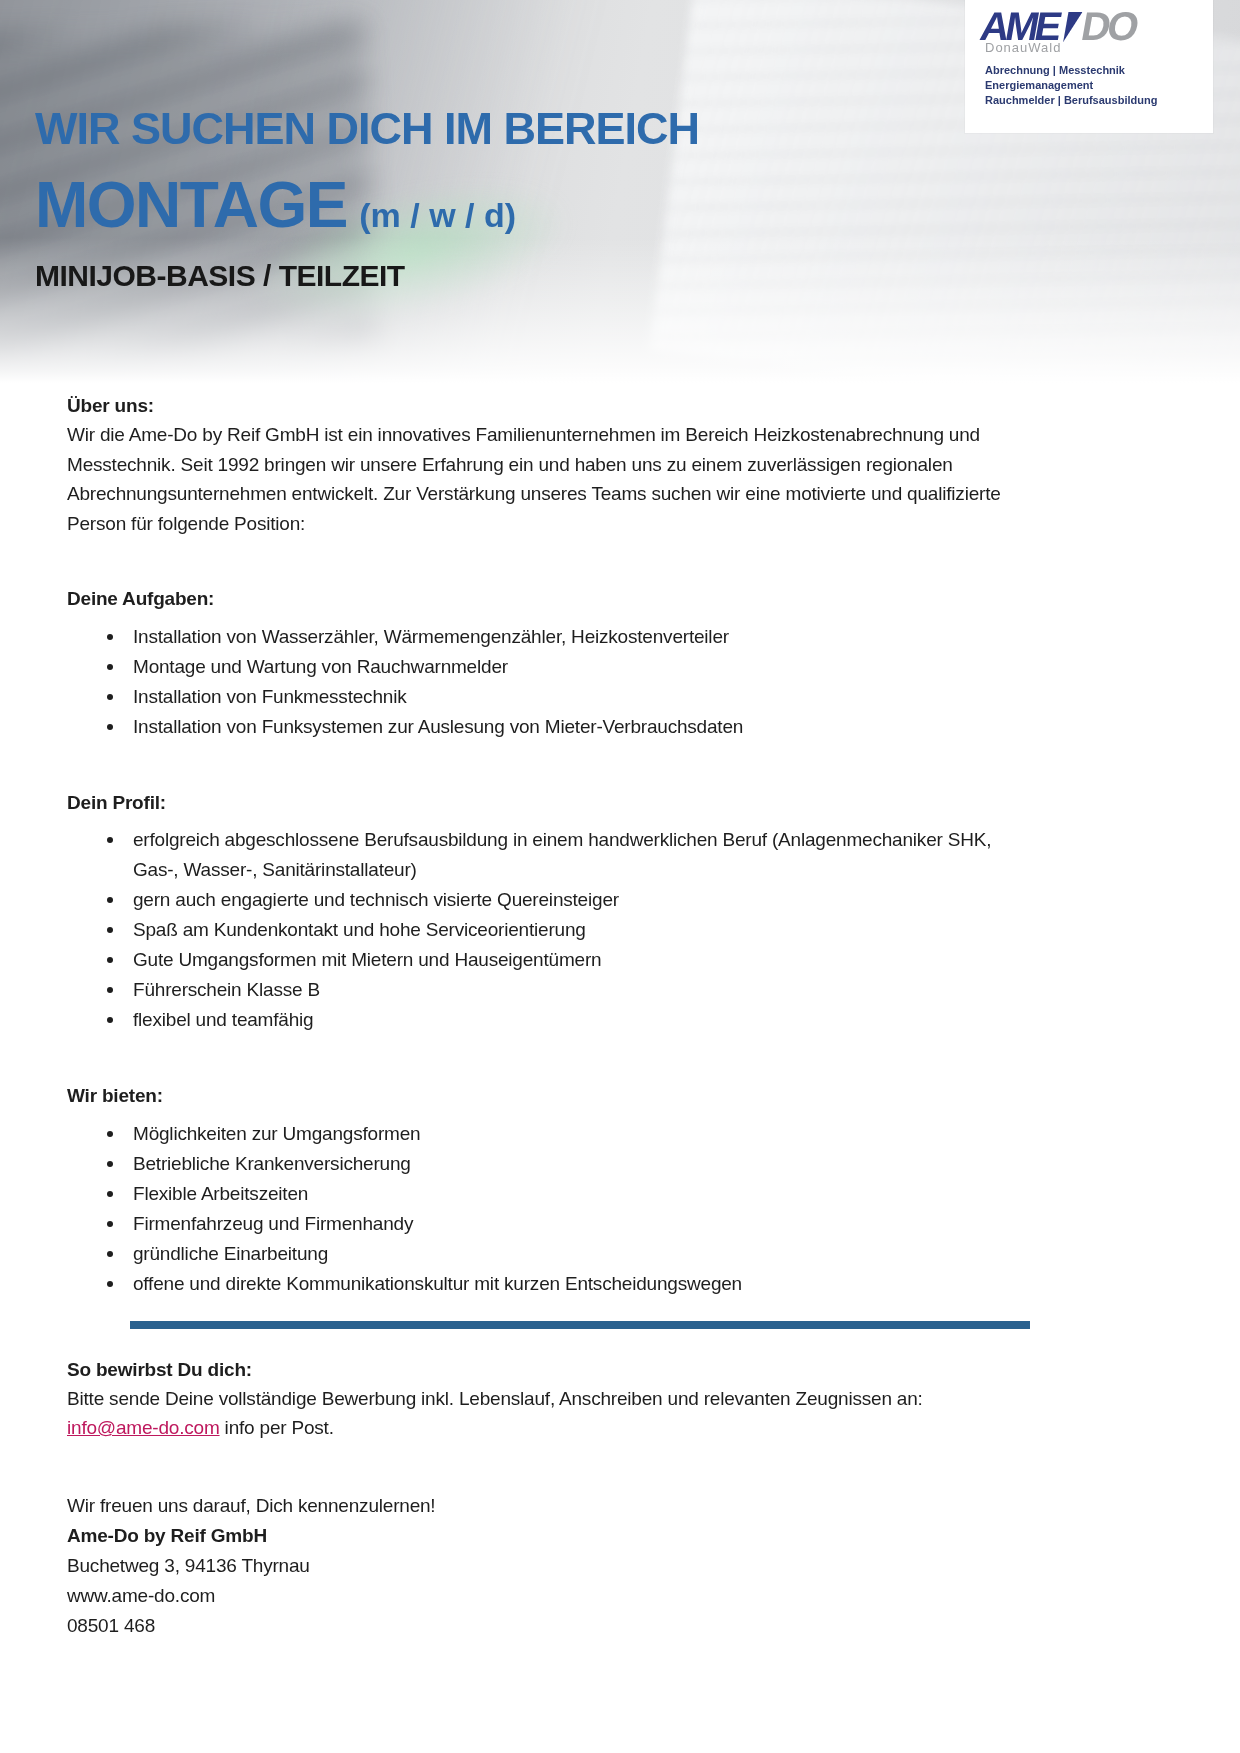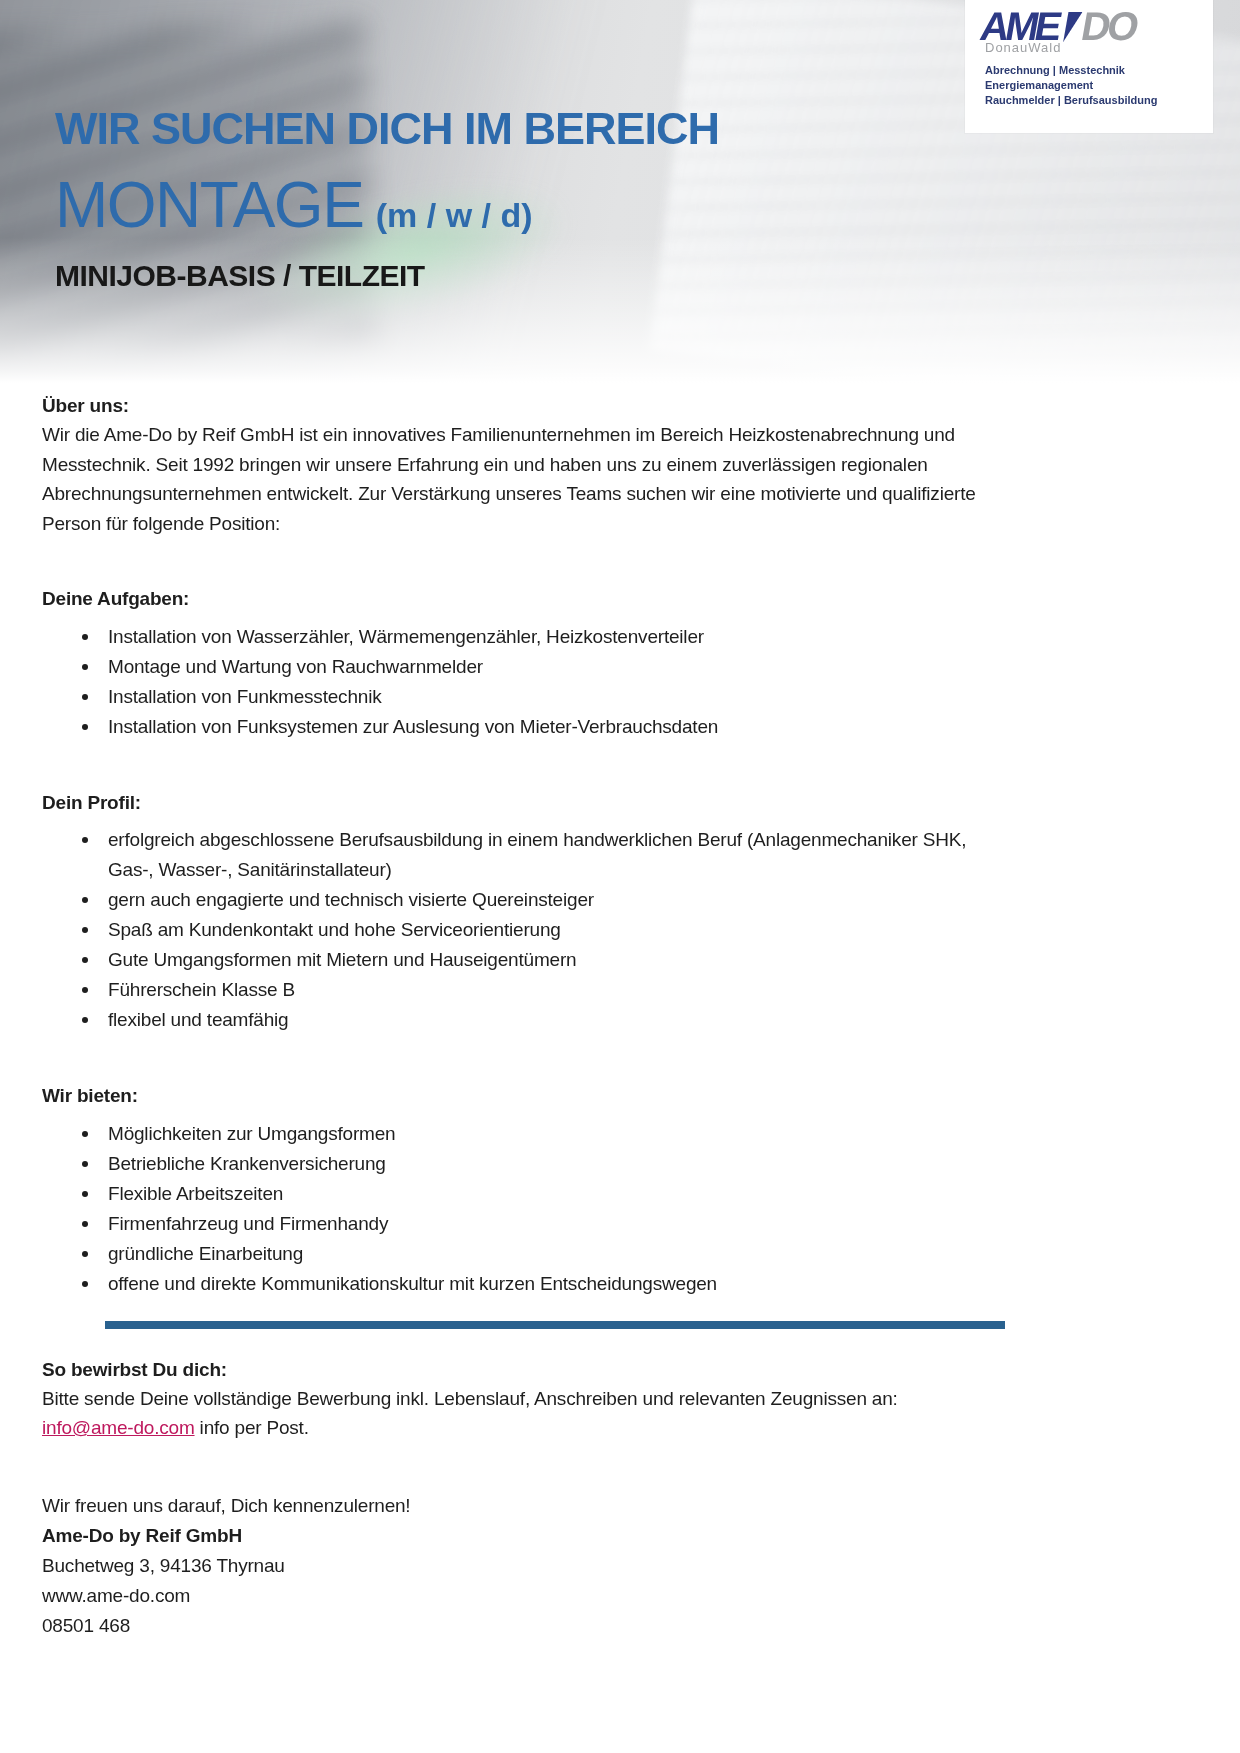--- a/index.html
+++ b/index.html
@@ -39,48 +39,48 @@
     background:
       repeating-linear-gradient(172deg,rgba(140,143,147,.20) 0 2px,rgba(0,0,0,0) 2px 26px),
       linear-gradient(100deg,rgba(245,246,247,.95),rgba(229,230,232,.75));
     transform:rotate(7deg); filter:blur(5px);
   }
   .hero-fade {
     position:absolute; inset:0;
     background:linear-gradient(to bottom,rgba(255,255,255,0) 62%,rgba(255,255,255,.9) 97%,#ffffff 100%);
   }
 
-  .hero-text { position:absolute; left:55px; top:104px; z-index:3; }
+  .hero-text { position:absolute; left:35px; top:104px; z-index:3; }
   .hero-line1 {
     font-size:45px; font-weight:700; letter-spacing:-1px;
     color:#2e6bac; line-height:1.1; margin-bottom:18px;
   }
   .hero-line2 { color:#2e6bac; line-height:1.05; margin-bottom:20px; }
-  .hero-line2 .big { font-size:64px; font-weight:400; letter-spacing:-1.5px; }
+  .hero-line2 .big { font-size:64px; font-weight:700; letter-spacing:-1.5px; }
   .hero-line2 .suffix { font-size:34px; font-weight:700; letter-spacing:0; margin-left:8px; }
   .hero-line3 { font-size:30px; font-weight:700; letter-spacing:-0.5px; color:#181818; }
 
   
   .logo-box {
     position:absolute; top:0; right:27px; z-index:4;
     width:248px; height:133px; background:#ffffff;
     padding:10px 14px 8px 16px;
     display:flex; flex-direction:column; align-items:flex-start;
     box-shadow:0 0 0 1px rgba(0,0,0,0.02);
   }
   .logo-mark { display:flex; align-items:flex-end; line-height:.8; transform:skewX(-10deg); }
   .logo-ame { font-size:40px; font-weight:700; letter-spacing:-4px; color:#2d3a85; }
   .logo-slash { display:inline-block; width:14px; height:30px; margin:0 2px 0 8px;
     background:linear-gradient(115deg,#2d3a85 48%,rgba(0,0,0,0) 52%); }
   .logo-do { font-size:40px; font-weight:700; letter-spacing:-3px; color:#9fa1a4; }
   .logo-region { font-size:13px; color:#9fa1a4; letter-spacing:1px; margin:-2px 0 0 4px; }
   .logo-services { margin:8px 0 0 4px; font-size:11px; font-weight:700; color:#2b3a70; line-height:15px; }
 
   
-  .content { width:1030px; padding:8px 0 0 42px; letter-spacing:-0.2px; }
+  .content { width:1030px; padding:8px 0 0 67px; letter-spacing:-0.2px; }
   h4.section-heading { font-size:19px; font-weight:700; line-height:1.55; margin:0; }
   .section { margin-bottom:0; }
   .section + .section { margin-top:46px; }
   p.body-text { font-size:19px; line-height:1.55; margin:0; width:960px; }
   ul.bullet-list { list-style:none; margin:8px 0 0 0; padding-left:38px; width:940px; }
   ul.bullet-list li {
     position:relative; padding-left:28px;
     font-size:19px; line-height:30px;
   }
   ul.bullet-list li::before {

